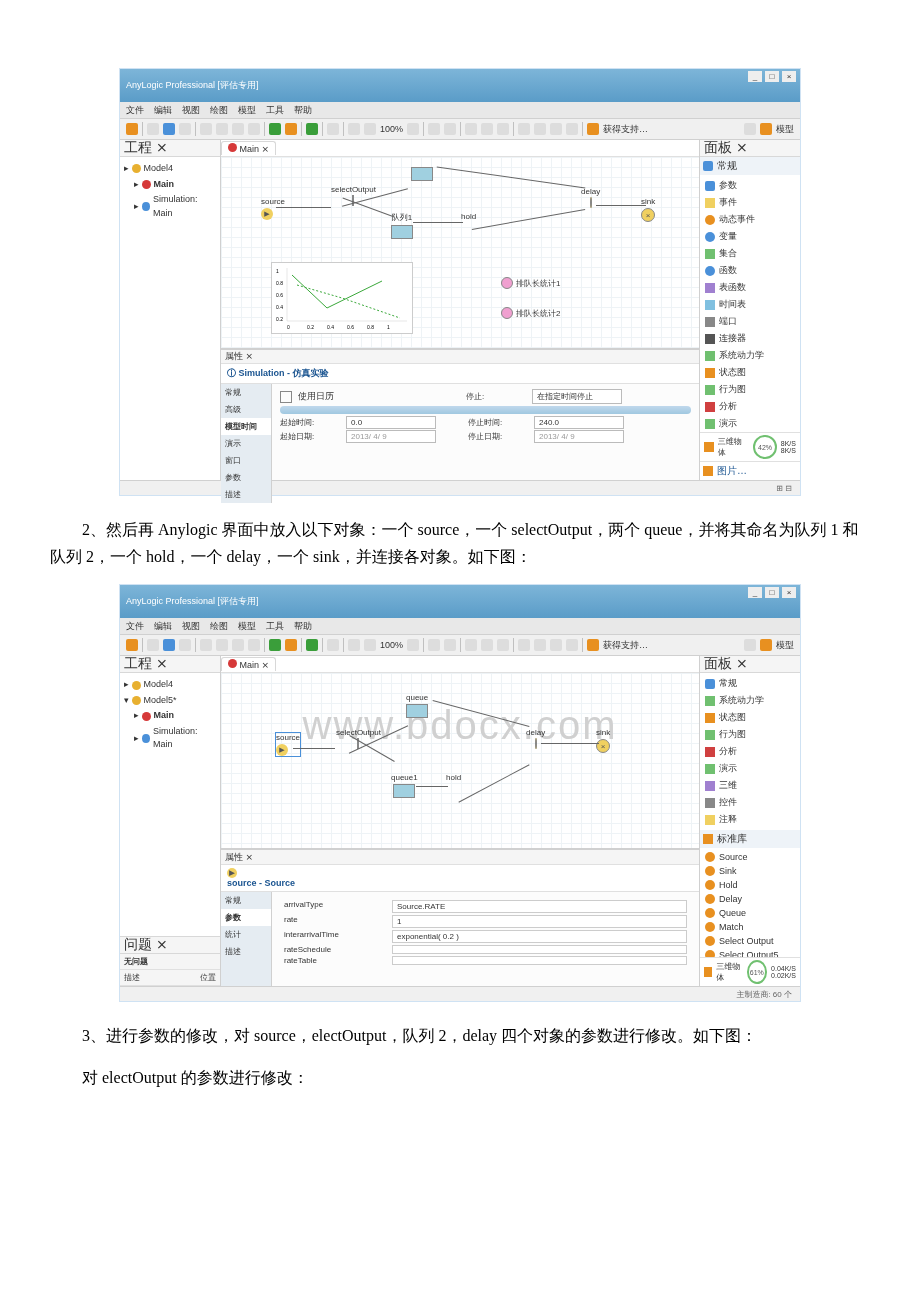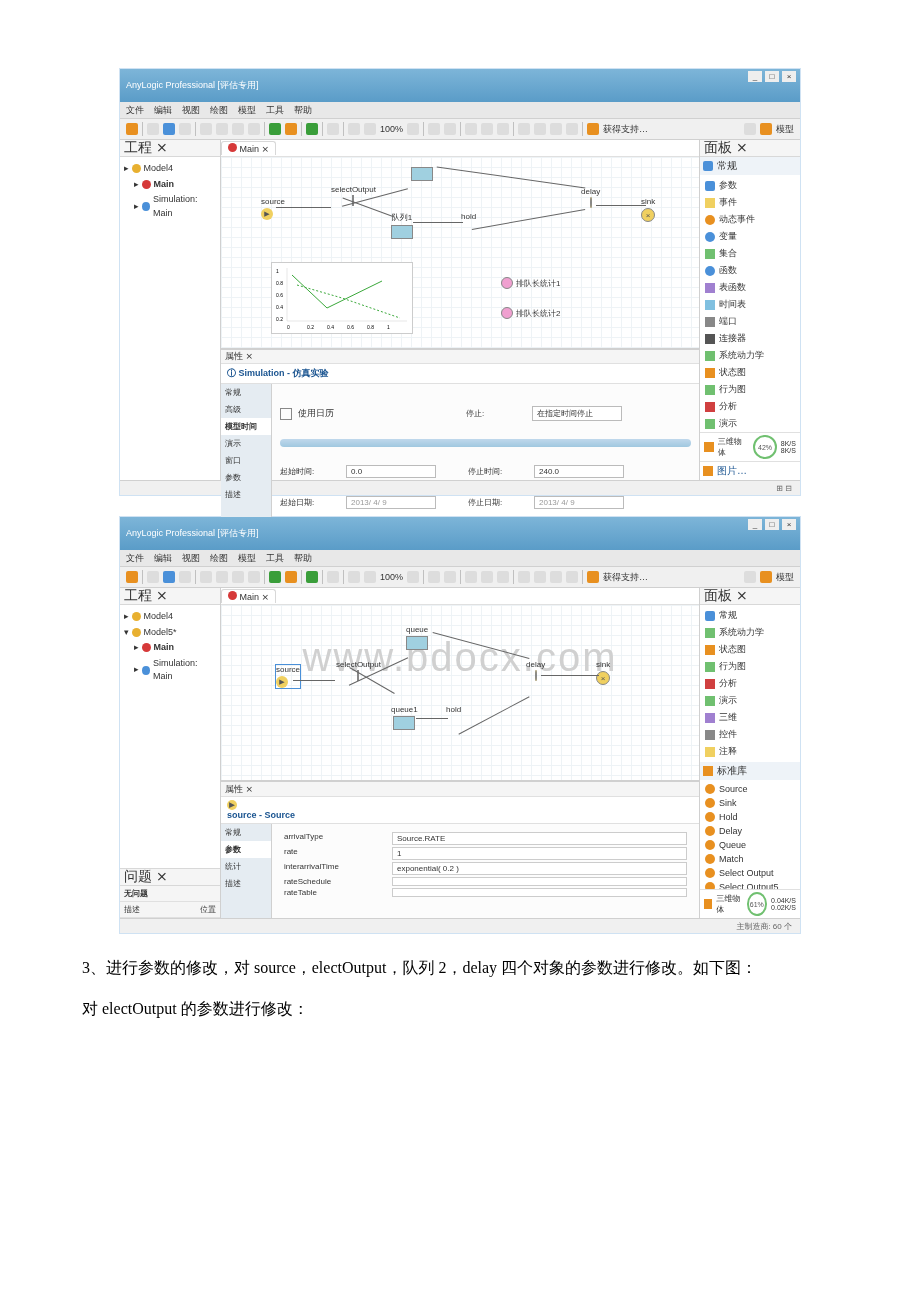--- a/index.html
+++ b/index.html
@@ -262,21 +262,21 @@
     font-weight: bold;
   }
   .props-content {
     flex: 1;
     padding: 4px 8px;
   }
   .prow {
     display: flex;
     align-items: center;
     gap: 6px;
-    margin: 18px 0;
+    margin: 1px 0;
   }
   .plabel { width: 60px; font-size: 8px; }
   .pval {
     font-size: 8px;
     padding: 1px 4px;
     border: 1px solid #bbb;
     background: #fff;
     min-width: 80px;
   }
   .pcheck { width: 10px; height: 10px; border: 1px solid #888; display: inline-block; }
@@ -687,20 +687,21 @@
           <span class="pal-icon pi-pic"></span>
           <span>图片…</span>
         </div>
       </div>
     </div>
     <div class="statusbar">
       <span>⊞ ⊟</span>
     </div>
   </div>
 
+  <p class="para">2、然后再 Anylogic 界面中放入以下对象：一个 source，一个 selectOutput，两个 queue，并将其命名为队列 1 和队列 2，一个 hold，一个 delay，一个 sink，并连接各对象。如下图：</p>
 
   <div class="shot shot2">
     <div class="titlebar">
       <span>AnyLogic Professional [评估专用]</span>
       <div class="winbtns">
         <div class="winbtn">_</div>
         <div class="winbtn">□</div>
         <div class="winbtn">×</div>
       </div>
     </div>

